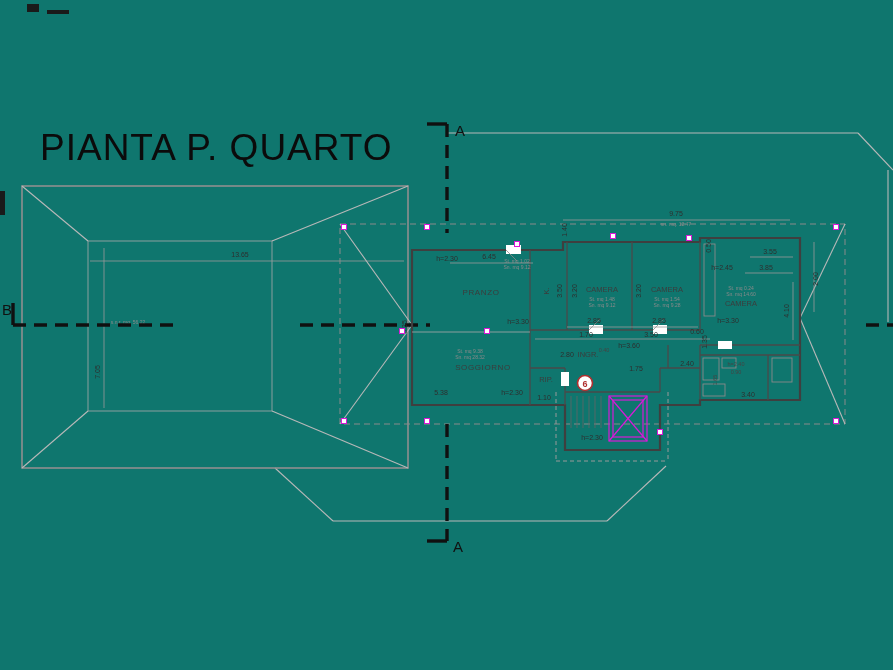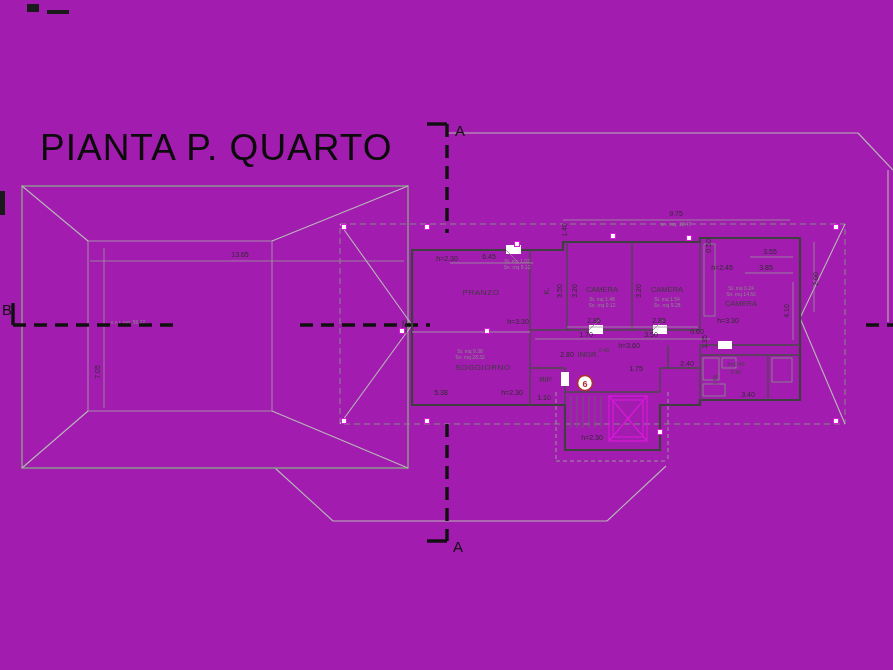--- a/index.html
+++ b/index.html
@@ -1,16 +1,16 @@
 <!DOCTYPE html>
 <html><head>
 <meta charset="utf-8">
 <style>
   html,body{margin:0;padding:0;background:#fff;}
-  #stage{position:relative;width:893px;height:670px;background:#a21caf;overflow:hidden;
+  #stage{position:relative;width:893px;height:670px;background:#0f766e;overflow:hidden;
          font-family:"Liberation Sans",sans-serif;}
   svg{display:block;}
   text{font-family:"Liberation Sans",sans-serif;}
   .t-title{font-size:37px;fill:#0b0b0b;letter-spacing:1px;}
   .t-section{font-size:15px;fill:#111;}
   .t-room{font-size:8px;fill:#3c3c3c;letter-spacing:.6px;text-anchor:middle;}
   .t-room-v{font-size:7.5px;fill:#3c3c3c;text-anchor:middle;}
   .t-dim{font-size:7px;fill:#2e2e2e;text-anchor:middle;}
   .t-dim-sm{font-size:5.5px;fill:#444;text-anchor:middle;}
   .t-note{font-size:5px;fill:#8a8a8a;text-anchor:middle;}

